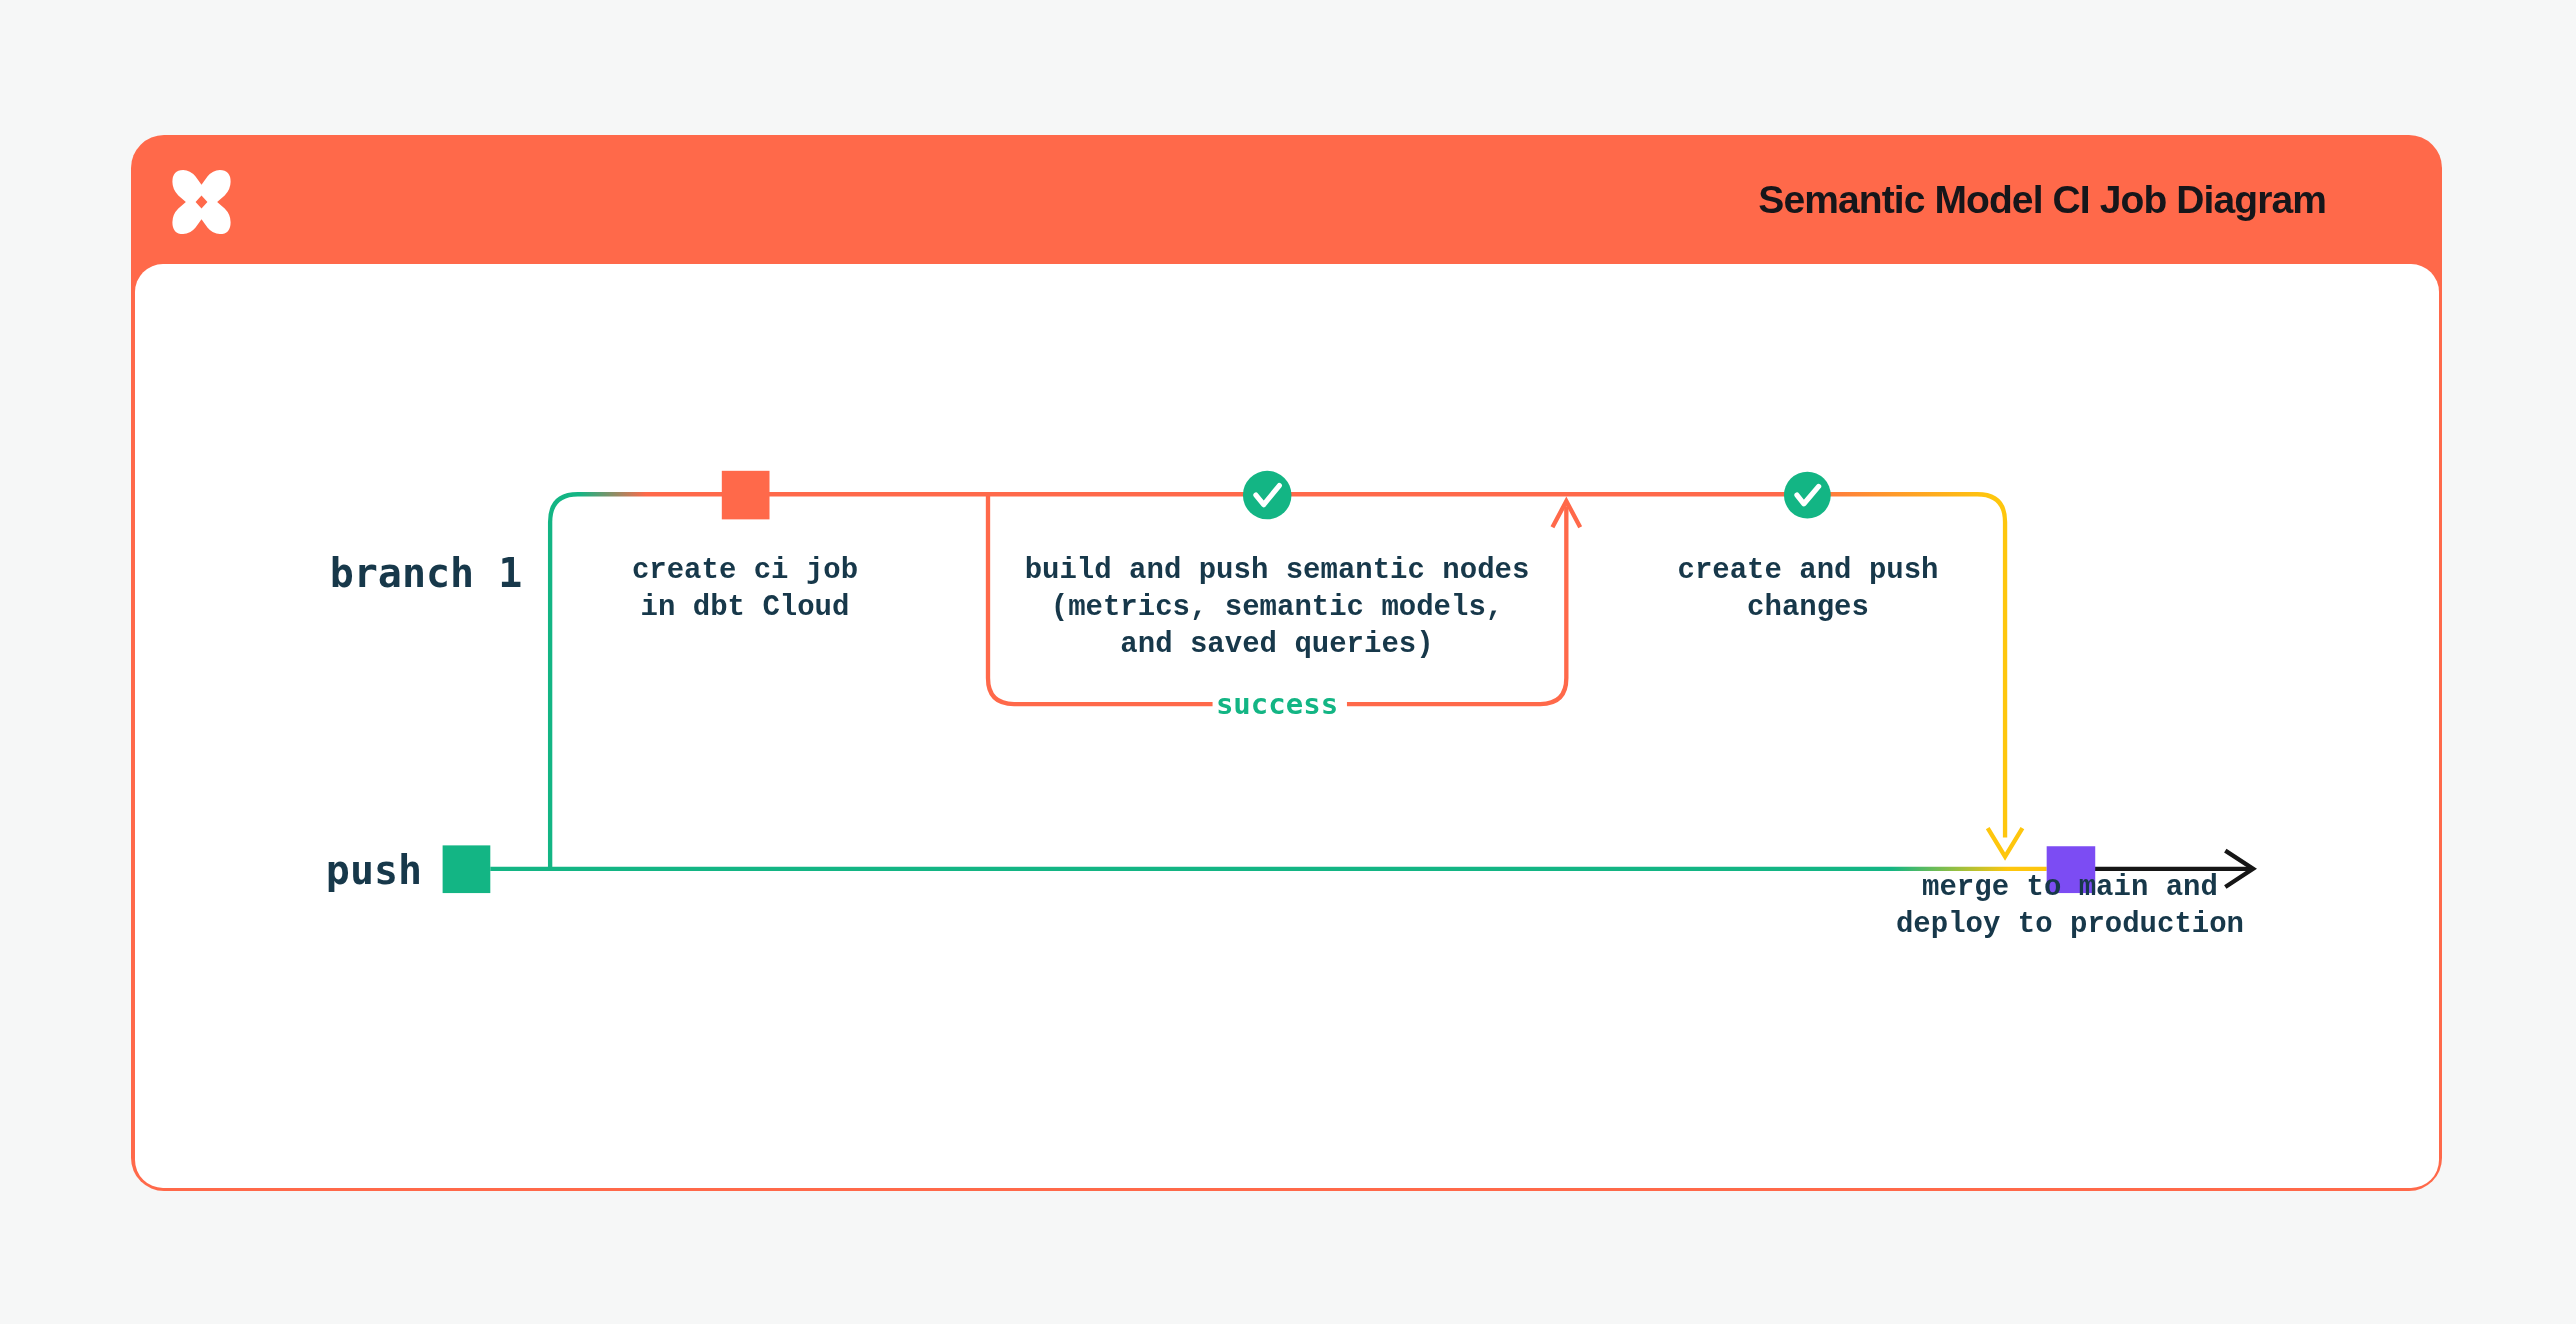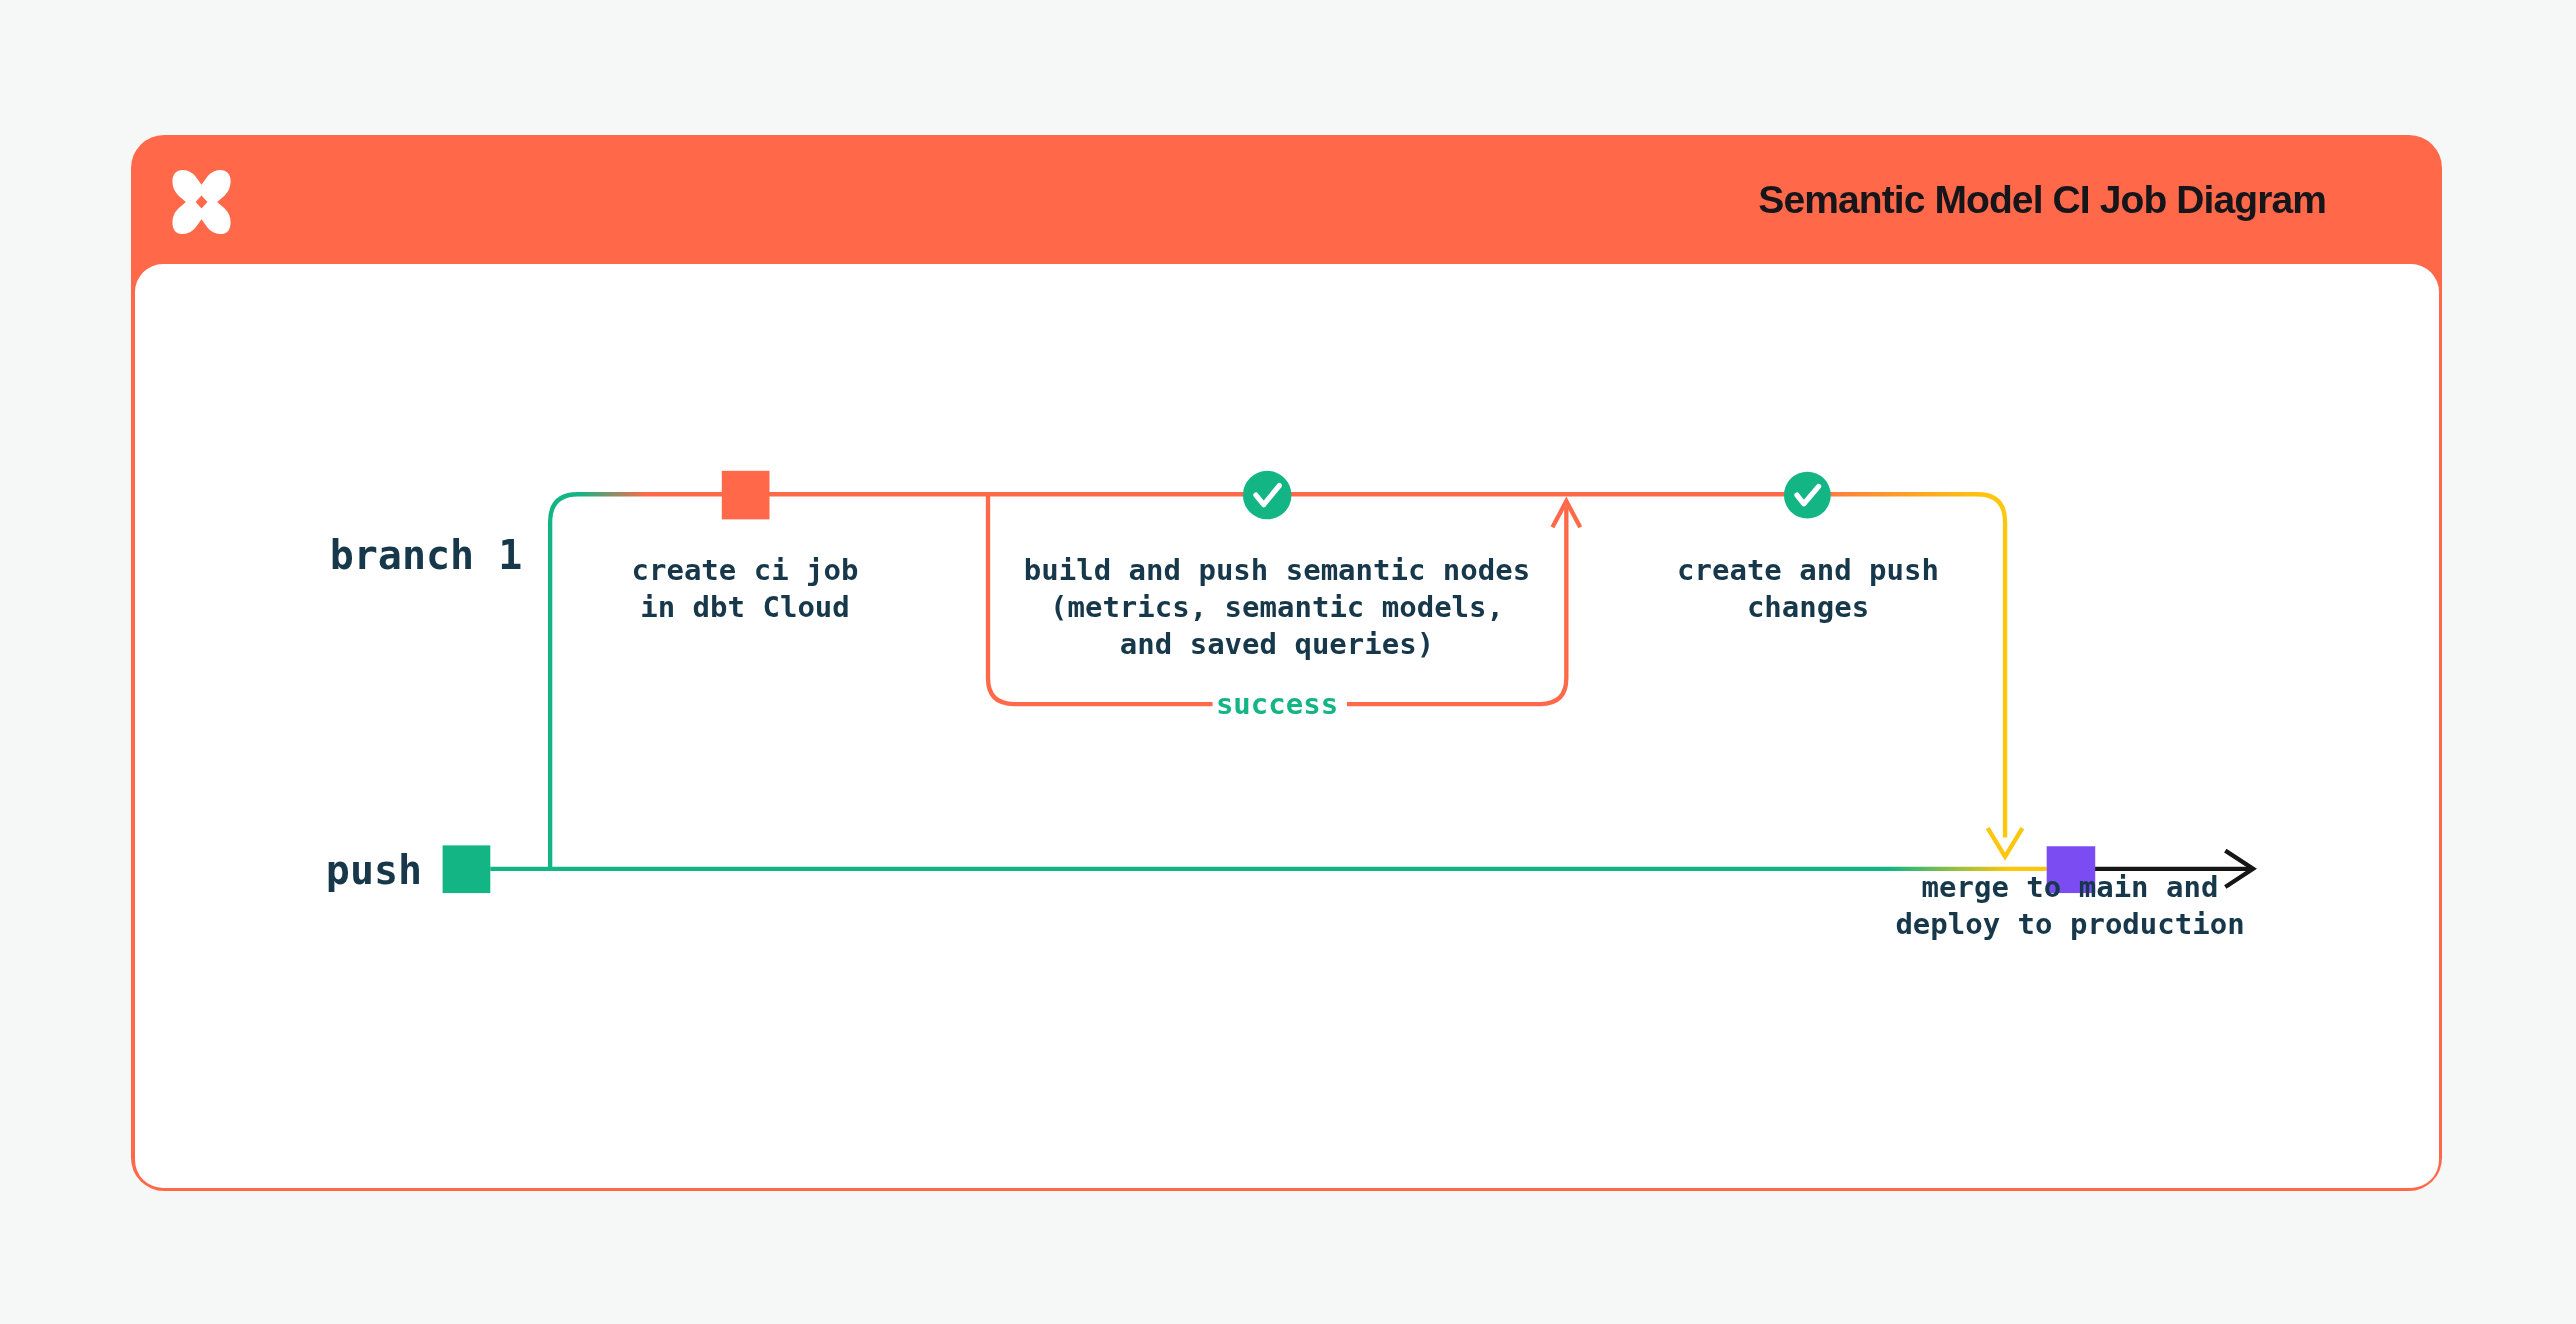--- a/index.html
+++ b/index.html
@@ -35,21 +35,21 @@
     position:absolute;left:0;top:0;width:2576px;height:1324px;
   }
   .lbl{
     position:absolute;
     transform:translateX(-50%);
     text-align:center;
     font-weight:bold;
     color:#17384A;
     white-space:pre-line;
   }
-  .lbl-step{font-size:29px;line-height:37px;}
+  .lbl-step{font-size:29px;line-height:37px;font-family:Liberation Mono, monospace;}
   .lbl-branch{font-size:40px;line-height:40px;}
   .lbl-success{font-size:29px;line-height:36px;color:#13B584;text-align:center;}
 </style>
 </head>
 <body>
 
 <div class="card">
   <div class="card-body"></div>
   <div class="card-header">
     <svg class="logo" viewBox="0 0 64 64" preserveAspectRatio="none">
@@ -90,21 +90,21 @@
   <rect x="832" y="543" width="55" height="56" fill="#FF694A"></rect>
   <rect x="2360" y="976" width="56" height="54" fill="#7C4CF3"></rect>
 
   <circle cx="1461" cy="571" r="28" fill="#13B584"></circle>
   <path d="M 1448 571 L 1457 582 L 1475 560" fill="none" stroke="#FFFFFF" stroke-width="6" stroke-linecap="round" stroke-linejoin="round"></path>
 
   <circle cx="2084" cy="571" r="27" fill="#13B584"></circle>
   <path d="M 2072 571 L 2080 581 L 2097 561" fill="none" stroke="#FFFFFF" stroke-width="6" stroke-linecap="round" stroke-linejoin="round"></path>
 </svg>
 
-<div class="lbl lbl-branch" style="left:426px;top:535px;">branch 1</div>
+<div class="lbl lbl-branch" style="left:426px;top:553px;">branch 1</div>
 <div class="lbl lbl-branch" style="left:374px;top:850px;">push</div>
 
 <div class="lbl lbl-step" style="left:745px;top:552px;">create ci job
 in dbt Cloud</div>
 <div class="lbl lbl-step" style="left:1277px;top:552px;">build and push semantic nodes
 (metrics, semantic models,
 and saved queries)</div>
 <div class="lbl lbl-step" style="left:1808px;top:552px;">create and push
 changes</div>
 <div class="lbl lbl-step" style="left:2070px;top:869px;">merge to main and

